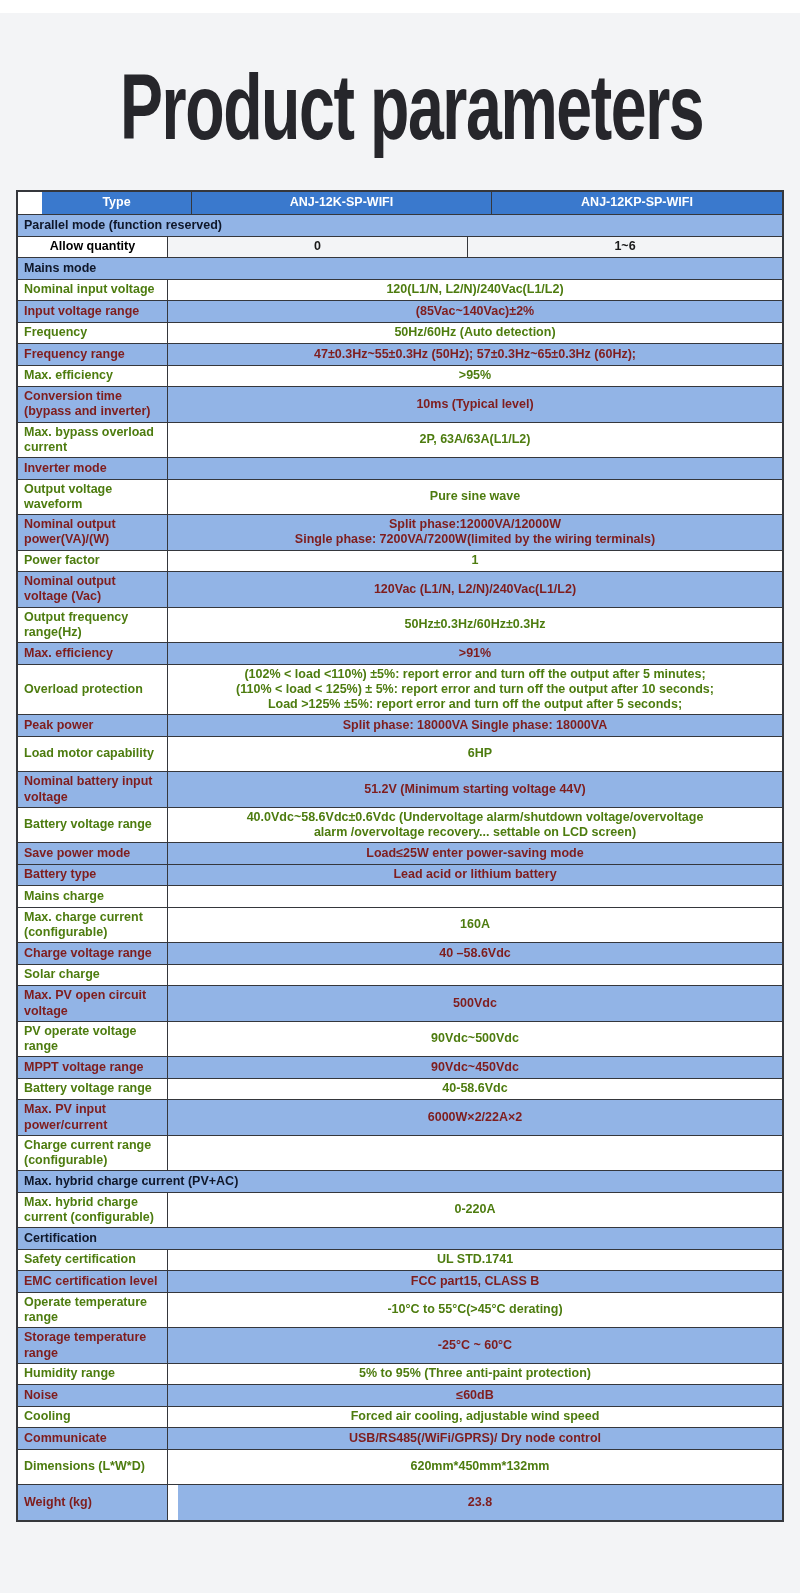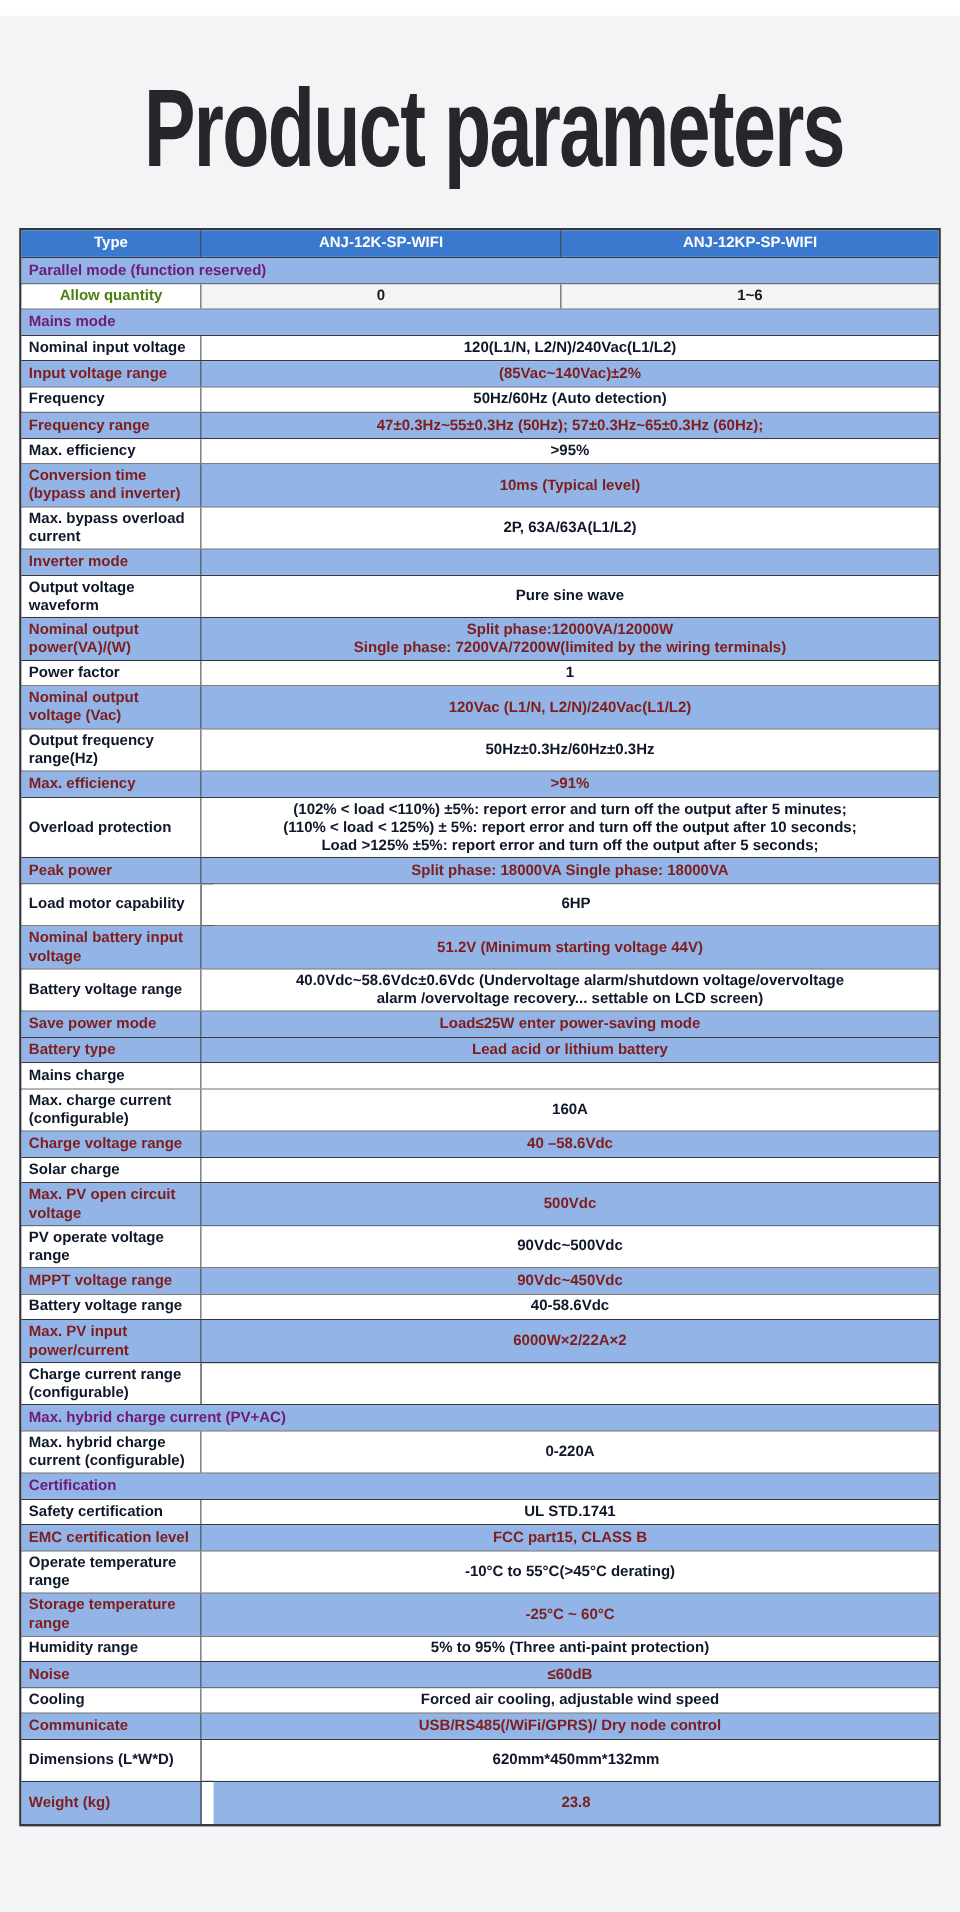--- a/index.html
+++ b/index.html
@@ -42,25 +42,25 @@
   .label-cell{
     flex:0 0 150px;width:150px;
     border-right:1.5px solid var(--border,#35373c);
     justify-content:flex-start;text-align:left;
   }
   .value-cell{flex:1 1 auto;justify-content:center;text-align:center;}
   .value-cell.v1{flex:0 0 300px;border-right:1.5px solid var(--border,#35373c);}
   .value-cell.v2{flex:1 1 auto;}
   
   .header .cell{background:var(--header-blue,#3a79cd);color:#ffffff;}
-  .header .label-cell{justify-content:center;text-align:center;}
-  .section .cell{background:var(--light-blue,#92b4e6);color:#701a75;justify-content:flex-start;text-align:center;flex:1 1 auto;}
+  .header .label-cell{justify-content:center;text-align:center;margin-left:24px;}
+  .section .cell{background:var(--light-blue,#92b4e6);color:#0f172a;justify-content:flex-start;text-align:center;flex:1 1 auto;}
   .blue .cell{background:var(--light-blue,#92b4e6);color:#7f1d1d;}
-  .white .cell{background:#ffffff;color:#0f172a;}
-  .cols .label-cell{background:#ffffff;color:#4d7c0f;justify-content:center;text-align:center;}
+  .white .cell{background:#ffffff;color:#4d7c0f;}
+  .cols .label-cell{background:#ffffff;color:#000000;justify-content:center;text-align:center;}
   .cols .value-cell{background:var(--row-alt-bg,#f3f4f6);color:#1a1a1a;}
 </style>
 </head>
 <body>
 
 <div class="top-strip"></div>
 
 <h1 class="page-title">Product parameters</h1>
 
 <div class="ptable">

